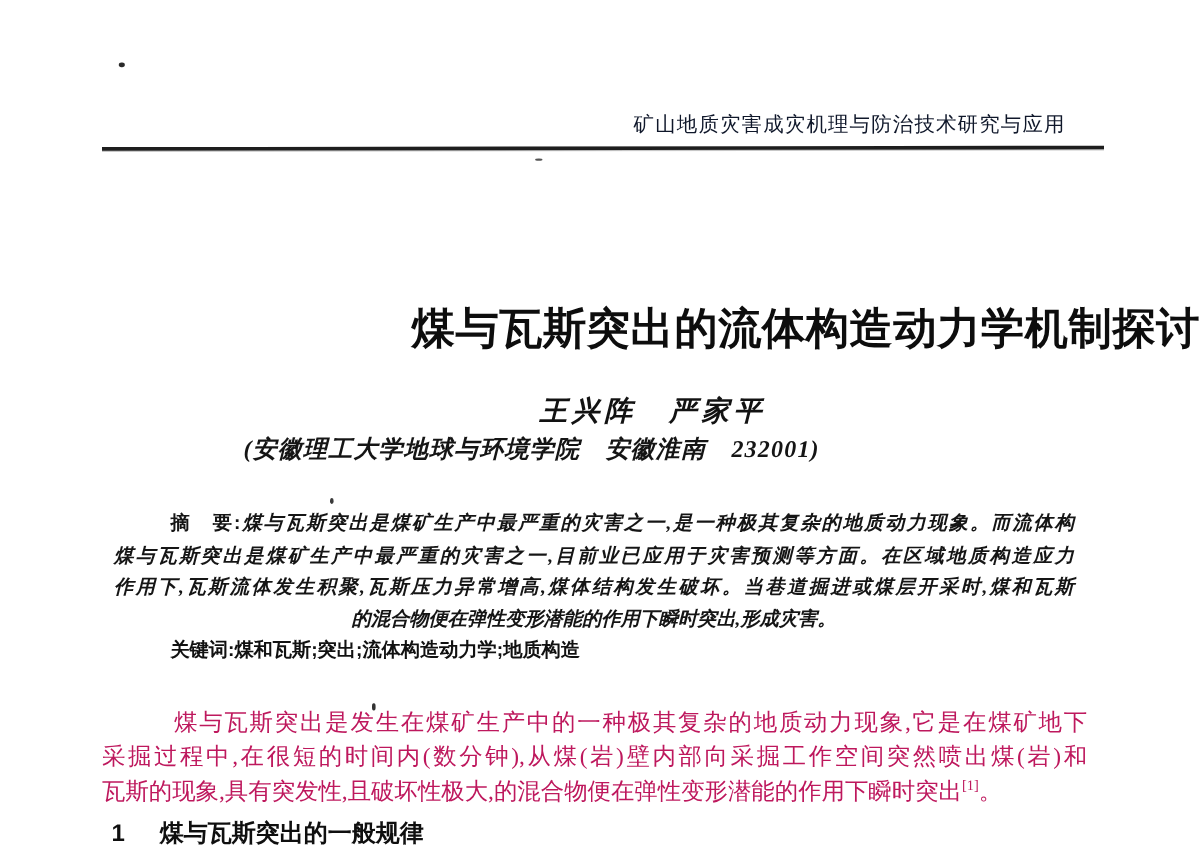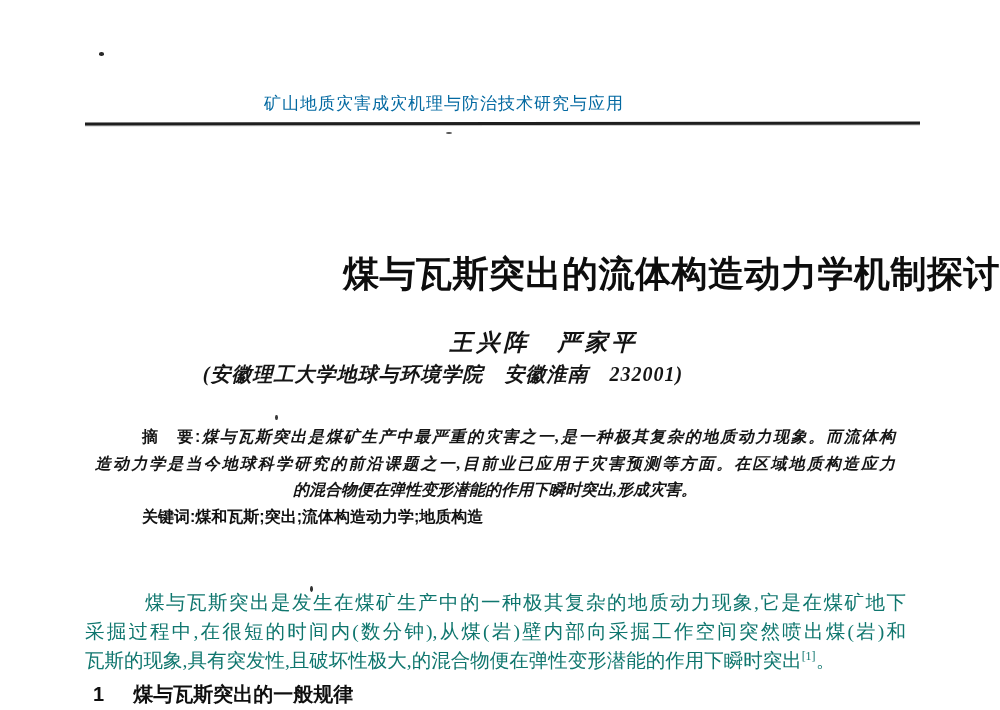--- a/index.html
+++ b/index.html
@@ -8,25 +8,25 @@
     width: 1000px;
     height: 710px;
     background: #ffffff;
     overflow: hidden;
     font-family: "Liberation Serif", "DejaVu Serif", serif;
     color: #141414;
   }
   .running-header {
     position: absolute;
     top: 92px; left: 0; width: 888px;
-    text-align: center;
+    text-align: right;
     font-family: "Liberation Sans", "DejaVu Sans", sans-serif;
     font-size: 17px;
     letter-spacing: 1px;
-    color: #0369a1;
+    color: #0f172a;
   }
   .header-rule {
     position: absolute;
     top: 122px; left: 85px;
     width: 835px; height: 2.5px;
     background: #1e1e1e;
     transform: rotate(-0.08deg);
     box-shadow: 0 1px 0 rgba(30,30,30,0.25);
   }
   .title {
@@ -85,21 +85,21 @@
     font-family: "Liberation Sans", "DejaVu Sans", sans-serif;
     font-weight: 700;
     color: #111111;
   }
   .body-text {
     position: absolute;
     top: 588px; left: 85px;
     width: 821px;
     font-size: 19.5px;
     line-height: 29px;
-    color: #0f766e;
+    color: #be185d;
   }
   .indent-body { text-indent: 60px; }
   .cite {
     font-size: 12px;
     vertical-align: super;
     line-height: 0;
   }
   .section-heading {
     position: absolute;
     top: 681px; left: 93px;
@@ -125,21 +125,22 @@
   <div class="header-rule"></div>
 
   <h1 class="title">煤与瓦斯突出的流体构造动力学机制探讨</h1>
 
   <div class="authors">王兴阵　严家平</div>
 
   <div class="affiliation">(安徽理工大学地球与环境学院　安徽淮南　232001)</div>
 
   <div class="abstract">
     <div class="abs-line justify indent-abs"><span class="abs-label">摘　要:</span><span>煤与瓦斯突出是煤矿生产中最严重的灾害之一,是一种极其复杂的地质动力现象。而流体构</span></div>
-    <div class="abs-line justify">造动力学是当今地球科学研究的前沿课题之一,目前业已应用于灾害预测等方面。在区域地质构造应力</div>
+    <div class="abs-line justify">煤与瓦斯突出是煤矿生产中最严重的灾害之一,目前业已应用于灾害预测等方面。在区域地质构造应力</div>
+    <div class="abs-line justify">作用下,瓦斯流体发生积聚,瓦斯压力异常增高,煤体结构发生破坏。当巷道掘进或煤层开采时,煤和瓦斯</div>
     <div class="abs-line">的混合物便在弹性变形潜能的作用下瞬时突出,形成灾害。</div>
     <div class="kw-line"><span>关键词:</span><span>煤和瓦斯;突出;流体构造动力学;地质构造</span></div>
   </div>
 
   <div class="body-text">
     <div class="body-line justify indent-body">煤与瓦斯突出是发生在煤矿生产中的一种极其复杂的地质动力现象,它是在煤矿地下</div>
     <div class="body-line justify">采掘过程中,在很短的时间内(数分钟),从煤(岩)壁内部向采掘工作空间突然喷出煤(岩)和</div>
     <div class="body-line"><span>瓦斯的现象,具有突发性,且破坏性极大,的混合物便在弹性变形潜能的作用下瞬时突出</span><span class="cite">[1]</span><span>。</span></div>
   </div>
 

